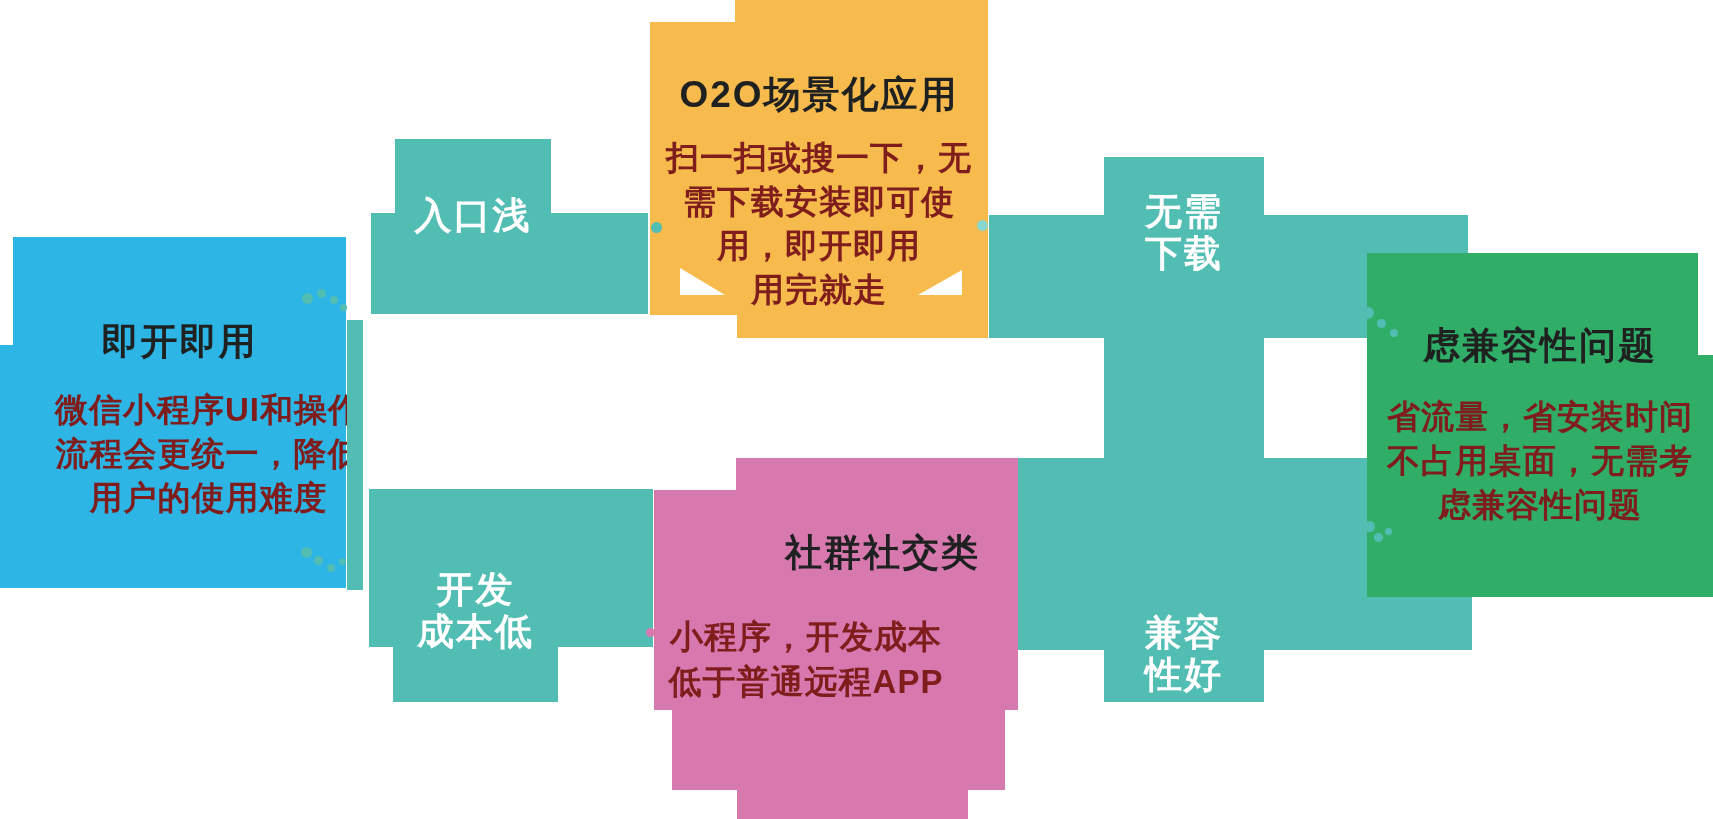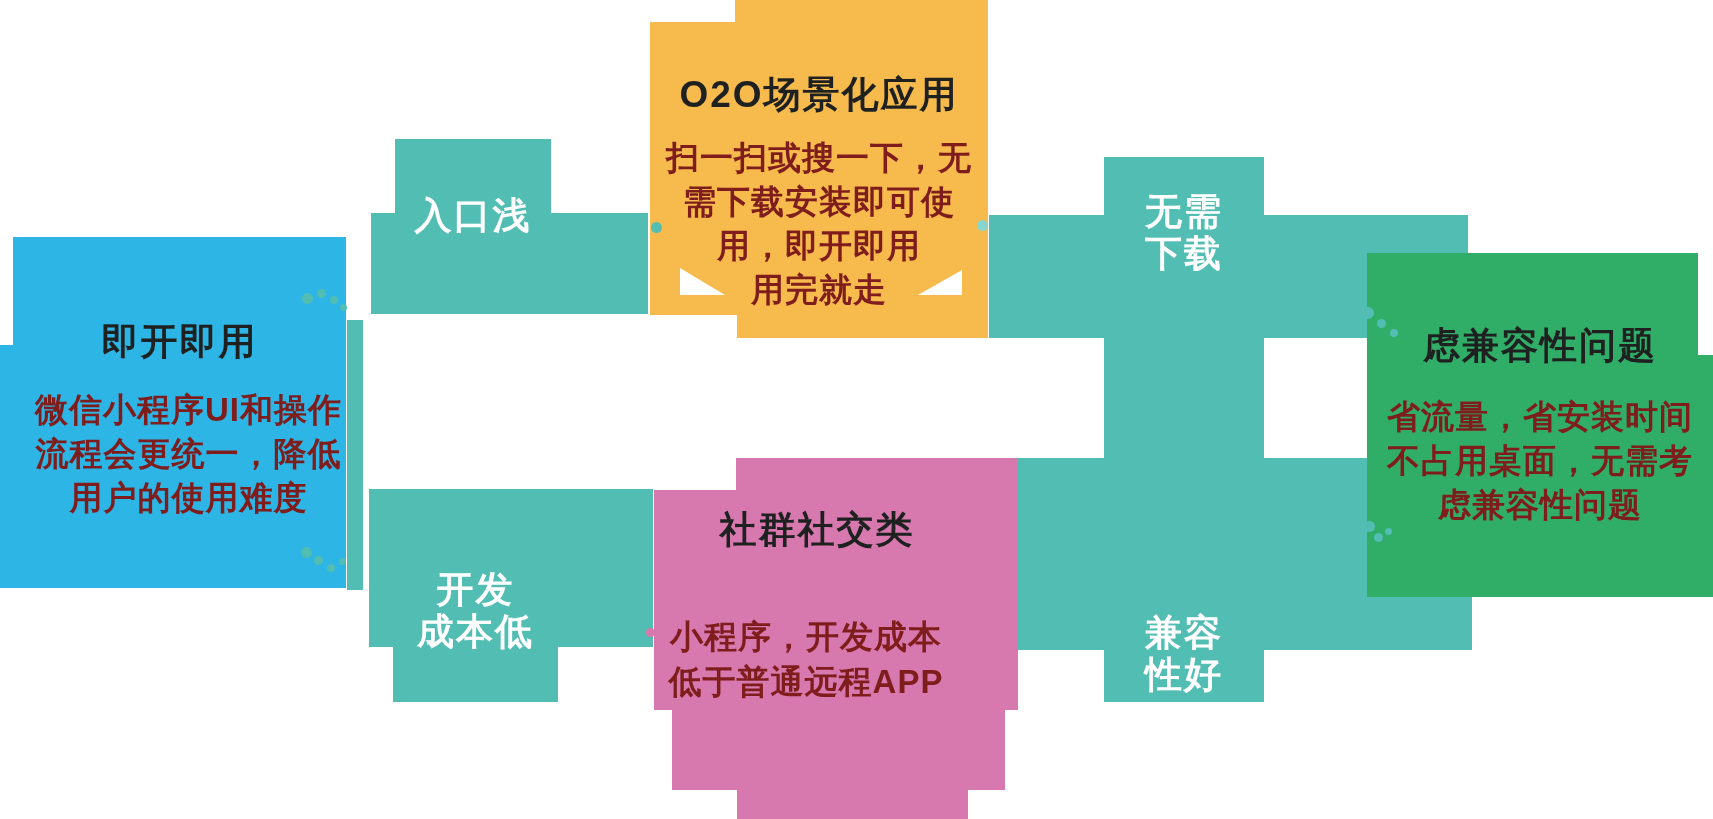--- a/index.html
+++ b/index.html
@@ -56,21 +56,21 @@
 </style>
 </head>
 <body>
 
 <div id="canvas">
 
   <div>
     <div class="rect blue" style="left:13px;top:237px;width:333px;height:108px;"></div>
     <div class="rect blue" style="left:0px;top:345px;width:346px;height:243px;"></div>
     <div class="title" style="left:13px;top:320px;width:333px;height:44px;">即开即用</div>
-    <div class="bodytext" style="left:0px;top:388px;width:377px;">微信小程序UI和操作
+    <div class="bodytext" style="left:0px;top:388px;width:377px;padding-left:20px;">微信小程序UI和操作
 流程会更统一，降低
 用户的使用难度</div>
   </div>
 
   <div class="rect teal" style="left:347px;top:320px;width:16px;height:270px;"></div>
 
   <div>
     <div class="rect teal" style="left:395px;top:139px;width:156px;height:74px;"></div>
     <div class="rect teal" style="left:371px;top:213px;width:277px;height:101px;"></div>
     <div class="label" style="left:395px;top:195px;width:156px;">入口浅</div>
@@ -106,21 +106,21 @@
 下载</div>
     <div class="label" style="left:1104px;top:612px;width:160px;">兼容
 性好</div>
   </div>
 
   <div>
     <div class="rect pink" style="left:736px;top:458px;width:282px;height:34px;"></div>
     <div class="rect pink" style="left:654px;top:490px;width:364px;height:220px;"></div>
     <div class="rect pink" style="left:672px;top:710px;width:333px;height:80px;"></div>
     <div class="rect pink" style="left:737px;top:790px;width:231px;height:29px;"></div>
-    <div class="title" style="left:654px;top:508px;width:326px;height:44px;">社群社交类</div>
+    <div class="title" style="left:654px;top:531px;width:326px;height:44px;text-align:right;">社群社交类</div>
     <div class="bodytext" style="left:654px;top:614px;width:304px;line-height:45px;">小程序，开发成本
 低于普通远程APP</div>
     <div class="dot pinkdot" style="left:646px;top:628px;width:9px;height:9px;"></div>
   </div>
 
   <div>
     <div class="rect green" style="left:1367px;top:253px;width:331px;height:102px;"></div>
     <div class="rect green" style="left:1367px;top:355px;width:346px;height:242px;"></div>
     <div class="title" style="left:1367px;top:324px;width:346px;height:44px;">虑兼容性问题</div>
     <div class="bodytext" style="left:1367px;top:395px;width:346px;">省流量，省安装时间

